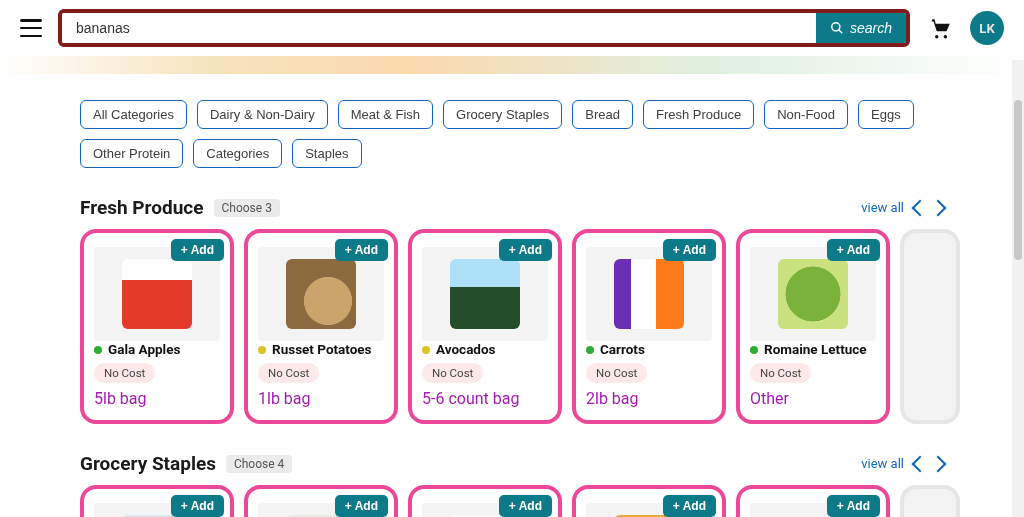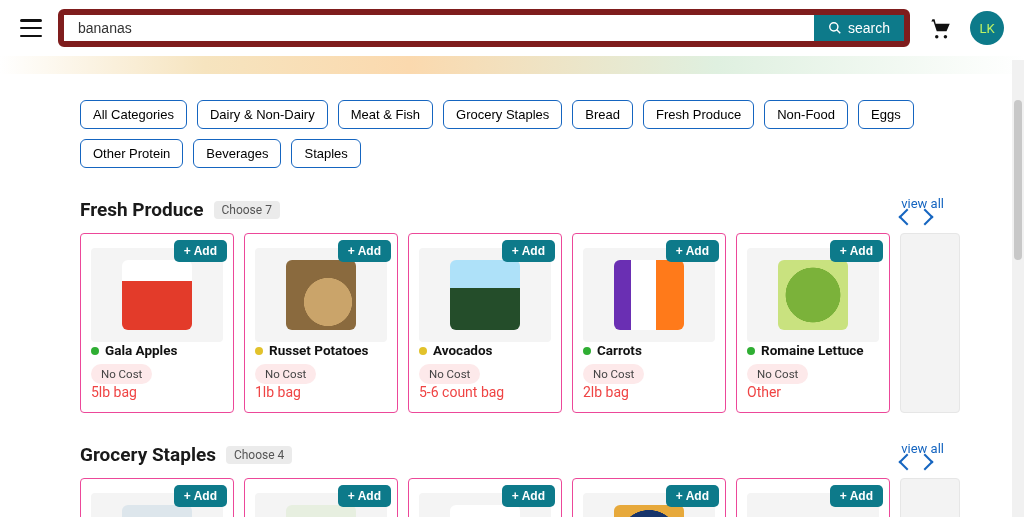--- a/index.html
+++ b/index.html
@@ -30,69 +30,69 @@
   }
   .logo::before{
     content:""; position:absolute; top:-2px; left:50%; transform:translateX(-50%);
     width:60px; height:1px; background:#d4691a;
   }
   .logo-bowl{
     width:18px; height:9px; background:#d4691a; border-radius:0 0 18px 18px;
     position:absolute; top:-10px; left:50%; transform:translateX(-50%);
   }
   .search-wrap{
-    flex:1; display:flex; border:6px solid #7f1d1d; border-radius:6px; overflow:hidden; height:38px;
+    flex:1; display:flex; border:4px solid #7f1d1d; border-radius:6px; overflow:hidden; height:38px;
   }
   .search-input{
     flex:1; border:none; outline:none; padding:0 14px; font-size:14px; color:#333;
   }
   .search-btn{
-    background:#0d7a8a; color:#fff; border:none; padding:0 14px; font-size:14px; display:flex; align-items:center; gap:6px; cursor:pointer;
+    background:#0d7a8a; color:#fff; border:none; padding:0 14px; font-size:14px; display:flex; align-items:center; gap:6px; cursor:pointer;font-style:italic;
   }
   .cart-icon{width:28px;height:26px;}
-  .avatar{width:34px;height:34px;border-radius:50%;background:#0d7a8a;color:#bef264;display:flex;align-items:center;justify-content:center;font-size:13px;font-weight:400;}
+  .avatar{width:34px;height:34px;border-radius:50%;background:#0d7a8a;color:#e5e5e5;display:flex;align-items:center;justify-content:center;font-size:13px;font-weight:700;}
 
   
   .band{height:18px;background:linear-gradient(90deg,#fff 0%, #f6e4bf 20%, #fbd9ae 40%, #dff0e0 70%, #fff 100%);}
 
   .container{padding:0 80px;}
 
   
   .chips{display:flex;flex-wrap:wrap;gap:10px;margin-top:26px;}
-  .chip{border:1.5px solid #1565c0;color:#000000;border-radius:6px;padding:6px 12px;font-size:13px;background:#fff;cursor:pointer;}
+  .chip{border:1.5px solid #1565c0;color:#404040;border-radius:6px;padding:6px 12px;font-size:13px;background:#fff;cursor:pointer;}
 
   
   .section-head{display:flex;align-items:center;justify-content:space-between;margin-top:28px;margin-bottom:10px;}
   .section-title-wrap{display:flex;align-items:center;gap:10px;}
   .section-title{font-size:19px;font-weight:700;color:#1a1a1a;}
   .choose-badge{background:#ebebeb;color:#555;border-radius:4px;padding:2px 8px;font-size:12px;}
-  .section-right{display:flex;align-items:flex-start;flex-direction:column;}
+  .section-right{display:flex;align-items:center;gap:10px;}
   .viewall{color:#1565c0;font-size:13px;cursor:pointer;}
   .nav-arrows{display:flex;gap:6px;}
   .chev{width:12px;height:12px;border-top:2px solid #1565c0;border-right:2px solid #1565c0;cursor:pointer;}
   .chev.left{transform:rotate(-135deg);}
   .chev.right{transform:rotate(45deg);}
 
   
   .row{display:flex;gap:10px;}
   .card{
-    position:relative; width:154px; min-width:154px; border:1px solid #ec4899; border-radius:4px;
+    position:relative; width:154px; min-width:154px; border:4px solid #ec4899; border-radius:16px;
     padding:10px 10px 12px 10px; background:#fff;
   }
   .card.peek{width:60px;min-width:60px;padding:0;overflow:hidden;background:#f3f3f3;border-color:#e6e6e6;}
   .add-btn{
     position:absolute; top:6px; right:6px; background:#0d7a8a; color:#fff; border:none;
     border-radius:5px; padding:4px 10px; font-size:12px; font-weight:600; cursor:pointer;
   }
   .thumb{width:100%; height:94px; background:#f4f4f4; border-radius:4px; margin-top:4px; display:flex;align-items:center;justify-content:center;overflow:hidden;}
   .thumb-inner{width:70px;height:70px;border-radius:6px;}
   .dot{width:8px;height:8px;border-radius:50%;display:inline-block;margin-right:6px;vertical-align:middle;}
   .pname{font-size:13.5px;font-weight:700;color:#111;}
   .cost-pill{display:inline-block;background:#fde9ea;color:#444;border-radius:12px;padding:3px 10px;font-size:11.5px;margin-top:6px;}
-  .unit{font-size:14px;color:#ef4444;}
+  .unit{font-size:16px;color:#a21caf;margin-top:6px;}
 
   
   .scrollbar{position:absolute;right:0;top:60px;bottom:0;width:12px;background:#f1f1f1;}
   .scrollbar-thumb{position:absolute;right:2px;top:40px;width:8px;height:160px;background:#c8c8c8;border-radius:4px;}
 
   
   .art-apples{background:linear-gradient(180deg,#fff 0%, #fff 30%, #e33b2a 30%, #e33b2a 100%);border-radius:6px;}
   .art-potatoes{background:radial-gradient(circle at 60% 60%, #caa46a 0 40%, #8a6a3e 41% 100%);}
   .art-avocados{background:linear-gradient(180deg,#aee1f9 0 40%,#244d2a 40% 100%);}
   .art-carrots{background:linear-gradient(90deg,#6a2fb3 0 25%, #fff 25% 60%, #ff7a1a 60% 100%);}
@@ -138,29 +138,29 @@
   <div class="chips" id="chips">
       <button class="chip">All Categories</button>
       <button class="chip">Dairy &amp; Non-Dairy</button>
       <button class="chip">Meat &amp; Fish</button>
       <button class="chip">Grocery Staples</button>
       <button class="chip">Bread</button>
       <button class="chip">Fresh Produce</button>
       <button class="chip">Non-Food</button>
       <button class="chip">Eggs</button>
       <button class="chip">Other Protein</button>
-      <button class="chip">Beverages</button>
+      <button class="chip">Categories</button>
       <button class="chip">Staples</button>
     </div>
 
   <div id="sections">
       <div class="section-head">
     <div class="section-title-wrap">
       <span class="section-title">Fresh Produce</span>
-      <span class="choose-badge">Choose 7</span>
+      <span class="choose-badge">Choose 3</span>
     </div>
     <div class="section-right">
       <span class="viewall">view all</span>
       <div class="nav-arrows">
         <span class="chev left"></span>
         <span class="chev right"></span>
       </div>
     </div>
       </div>
       <div class="row">

